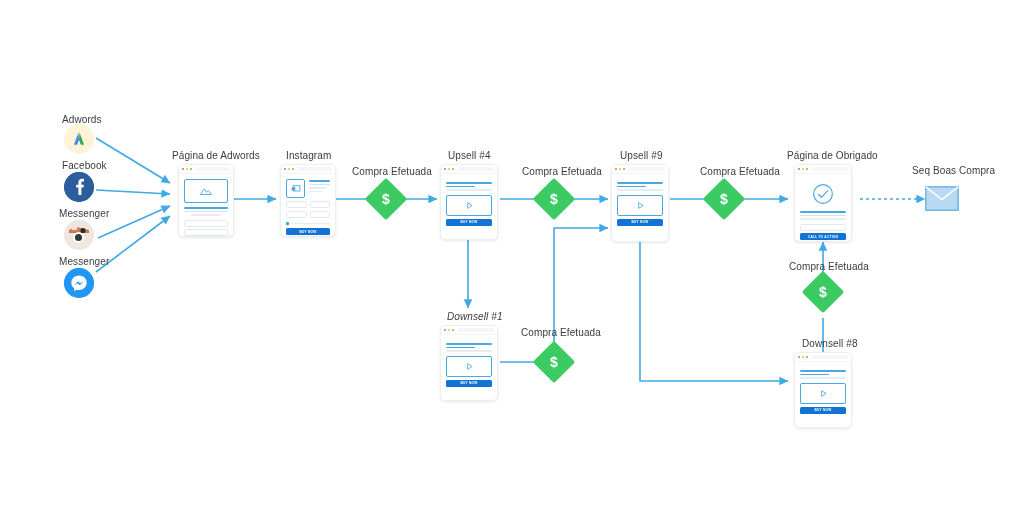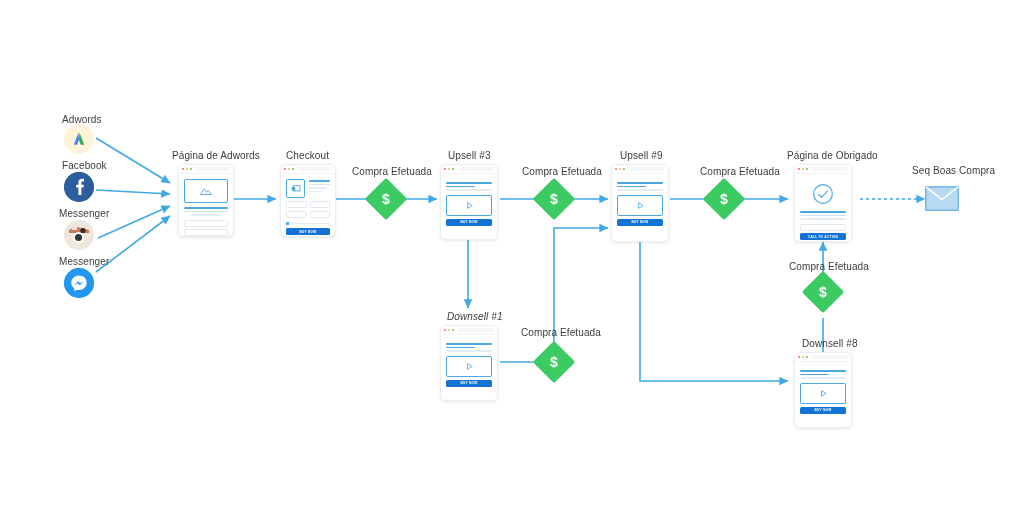--- a/index.html
+++ b/index.html
@@ -217,21 +217,21 @@
       </div>
       <div class="ln" style="width:100%;"></div>
       <div class="ln soft" style="width:100%;"></div>
       <div class="ln pale" style="width:70%;margin:0 auto 4px auto;"></div>
       <div class="field"></div>
       <div class="field"></div>
 
     </div>
   </div>
 
-  <div class="lbl" style="left:286px;top:150px;">Checkout</div>
+  <div class="lbl" style="left:286px;top:150px;">Instagram</div>
   <div class="mock" style="left:280px;top:164px;width:56px;height:73px;">
     <div class="bar">
       <span class="dot d1"></span>
       <span class="dot d2"></span>
       <span class="dot d3"></span>
       <span class="urlbar"></span>
     </div>
     <div class="body">
       <div class="ck-top">
         <div class="thumbbox">
@@ -262,21 +262,21 @@
       <div class="cta buy">BUY NOW</div>
     </div>
   </div>
 
   <div class="lbl" style="left:352px;top:166px;">Compra Efetuada</div>
   <div class="diamond" style="left:371px;top:184px;">
     <span class="sq"></span>
     <span class="dollar">$</span>
   </div>
 
-  <div class="lbl" style="left:448px;top:150px;">Upsell #3</div>
+  <div class="lbl" style="left:448px;top:150px;">Upsell #4</div>
   <div class="mock" style="left:440px;top:164px;width:58px;height:76px;">
     <div class="bar">
       <span class="dot d1"></span>
       <span class="dot d2"></span>
       <span class="dot d3"></span>
       <span class="urlbar"></span>
     </div>
     <div class="body">
       <div class="ln" style="width:100%;margin-top:3px;"></div>
       <div class="ln" style="width:62%;"></div>

